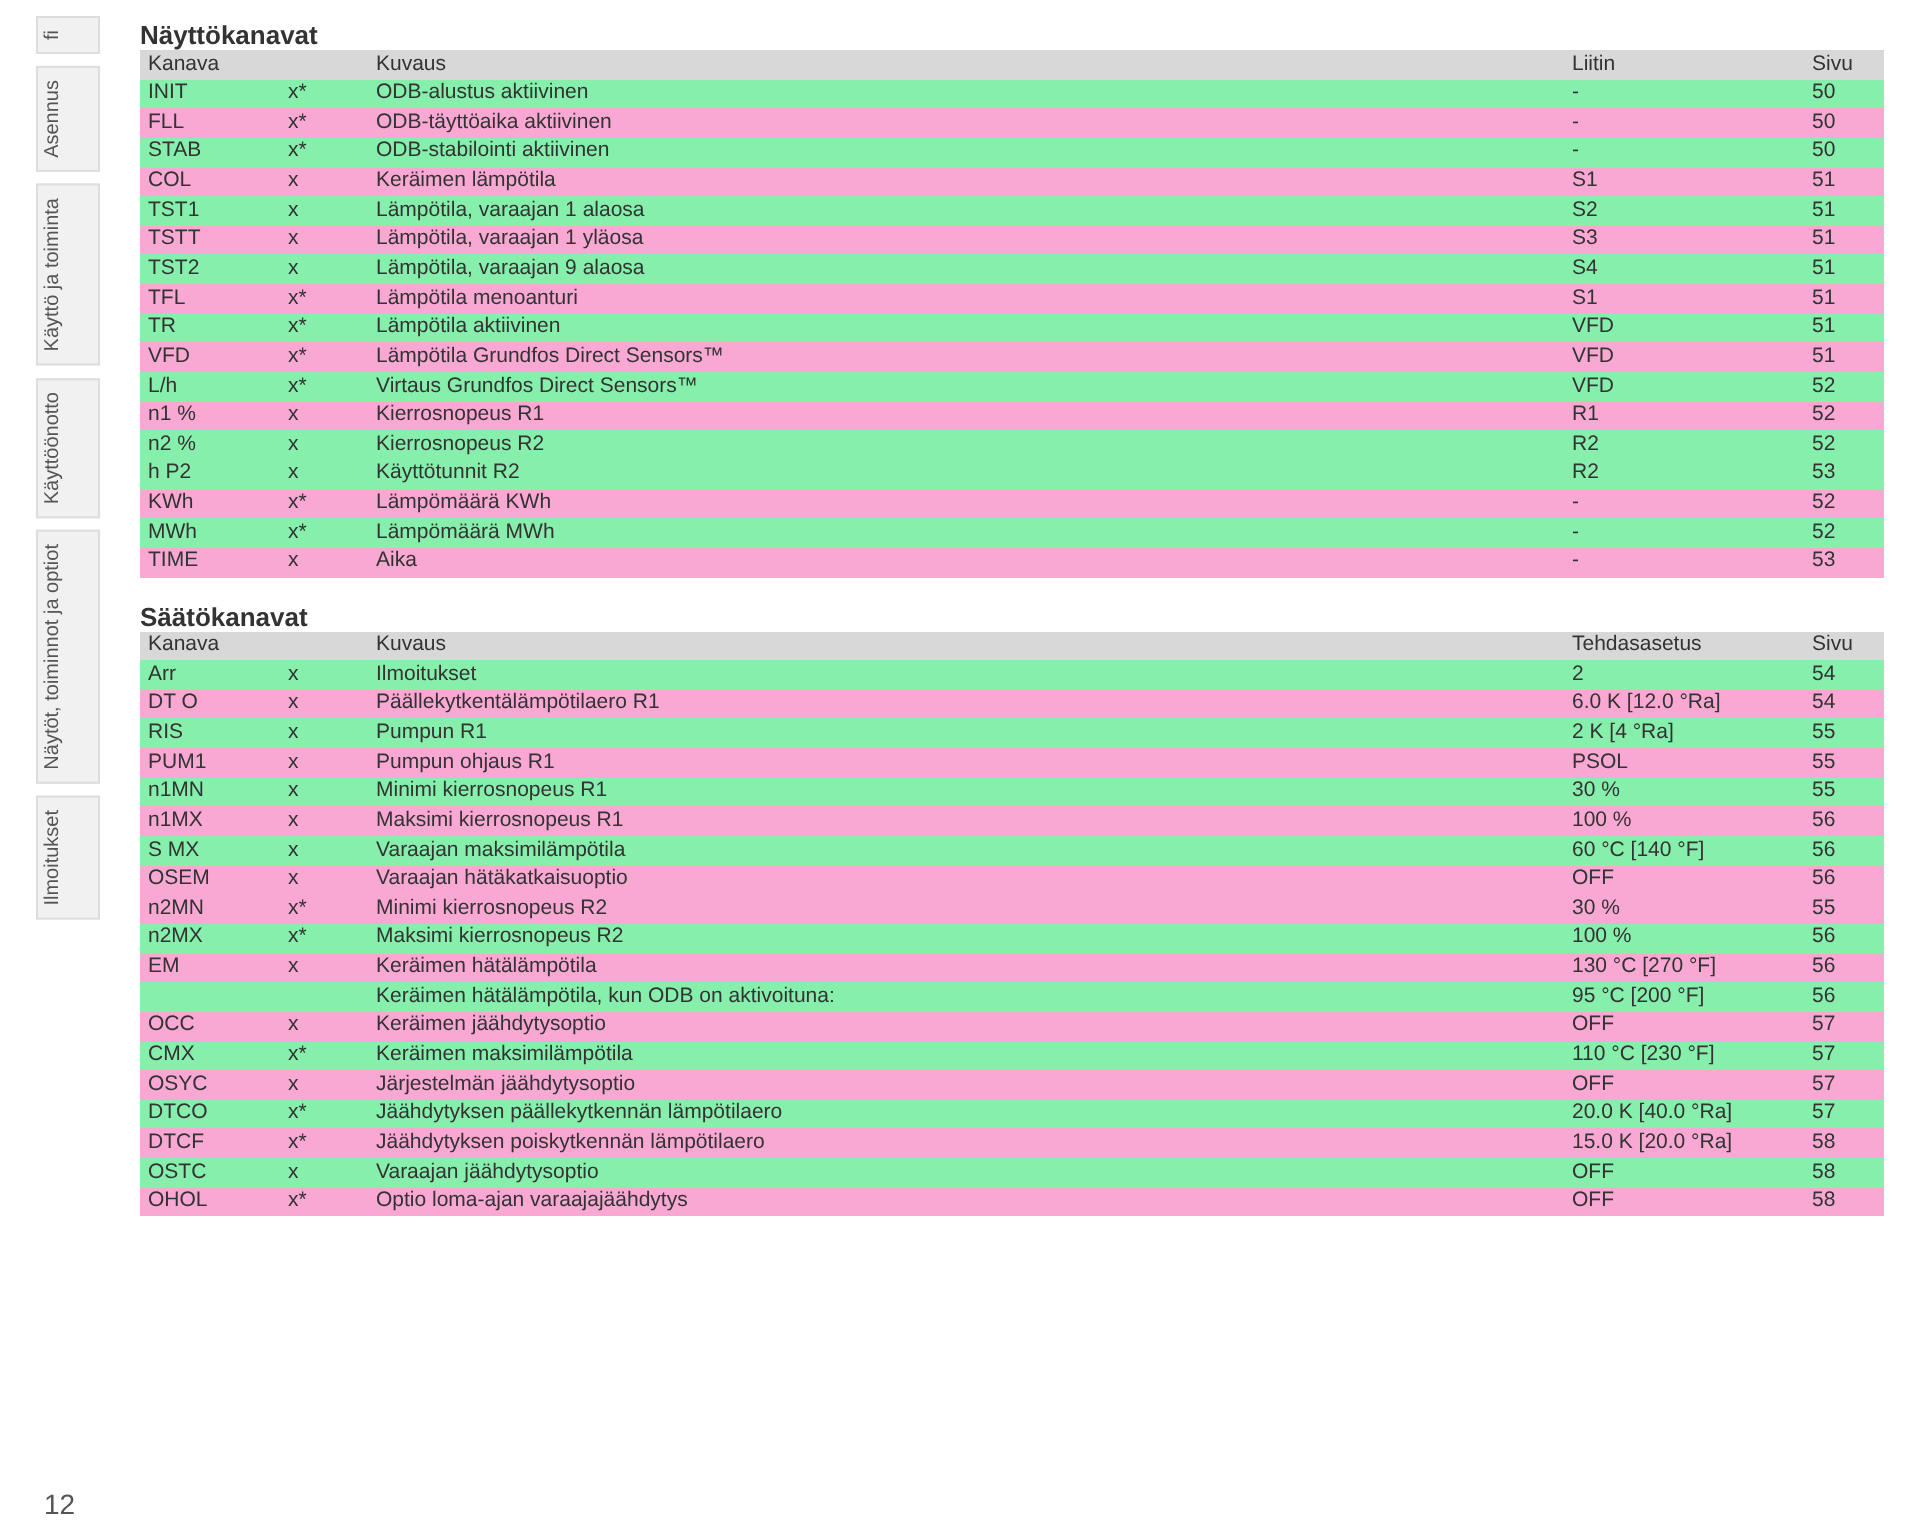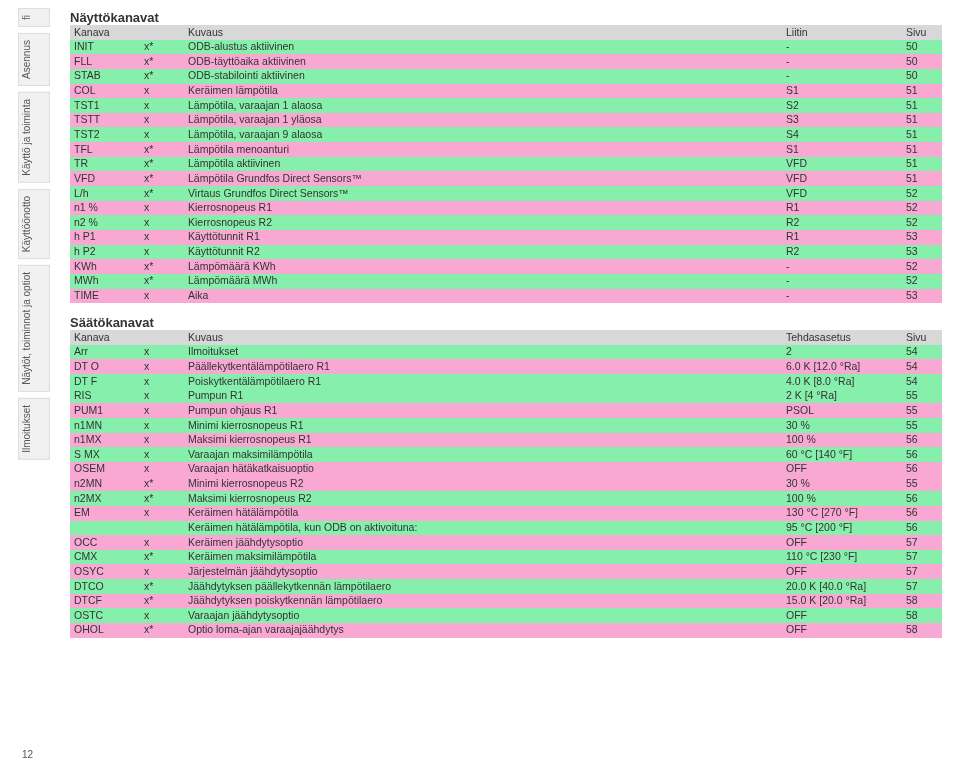--- a/index.html
+++ b/index.html
@@ -12,21 +12,21 @@
   th, td { text-align: left; padding: 0.5px 4px; font-size: 10.5px; line-height: 1.3; vertical-align: top; overflow: hidden; white-space: nowrap; }
   th { font-weight: normal; }
   thead tr { background: #d8d8d8; }
   tbody tr.shade { background: #f9a8d4; }
   tbody tr.blank { background: #86efac; margin-left: 24px; }
   .col1 { width: 70px; }
   .col2 { width: 44px; }
   .col3 { width: auto; }
   .col4 { width: 120px; }
   .col5 { width: 40px; }
-  .page-num { position: absolute; left: 22px; bottom: 6px; font-size: 10px; color: #555; }
+  .page-num { position: absolute; left: 22px; bottom: 6px; font-size: 14px; color: #555; }
   .gap { height: 10px; }
 </style>
 </head>
 <body>
 <div class="page">
 
 <div class="side-tabs">
   <div class="side-tab">fi</div>
   <div class="side-tab">Asennus</div>
   <div class="side-tab">Käyttö ja toiminta</div>
@@ -138,27 +138,20 @@
           <td>R1</td>
           <td>52</td>
         </tr>
         <tr class="blank">
           <td>n2 %</td>
           <td>x</td>
           <td>Kierrosnopeus R2</td>
           <td>R2</td>
           <td>52</td>
         </tr>
-        <tr class="shade">
-          <td>h P1</td>
-          <td>x</td>
-          <td>Käyttötunnit R1</td>
-          <td>R1</td>
-          <td>53</td>
-        </tr>
         <tr class="blank">
           <td>h P2</td>
           <td>x</td>
           <td>Käyttötunnit R2</td>
           <td>R2</td>
           <td>53</td>
         </tr>
         <tr class="shade">
           <td>KWh</td>
           <td>x*</td>
@@ -212,27 +205,20 @@
           <td>54</td>
         </tr>
         <tr class="shade">
           <td>DT O</td>
           <td>x</td>
           <td>Päällekytkentälämpötilaero R1</td>
           <td>6.0 K [12.0 °Ra]</td>
           <td>54</td>
         </tr>
         <tr class="blank">
-          <td>DT F</td>
-          <td>x</td>
-          <td>Poiskytkentälämpötilaero R1</td>
-          <td>4.0 K [8.0 °Ra]</td>
-          <td>54</td>
-        </tr>
-        <tr class="blank">
           <td>RIS</td>
           <td>x</td>
           <td>Pumpun R1</td>
           <td>2 K [4 °Ra]</td>
           <td>55</td>
         </tr>
         <tr class="shade">
           <td>PUM1</td>
           <td>x</td>
           <td>Pumpun ohjaus R1</td>

